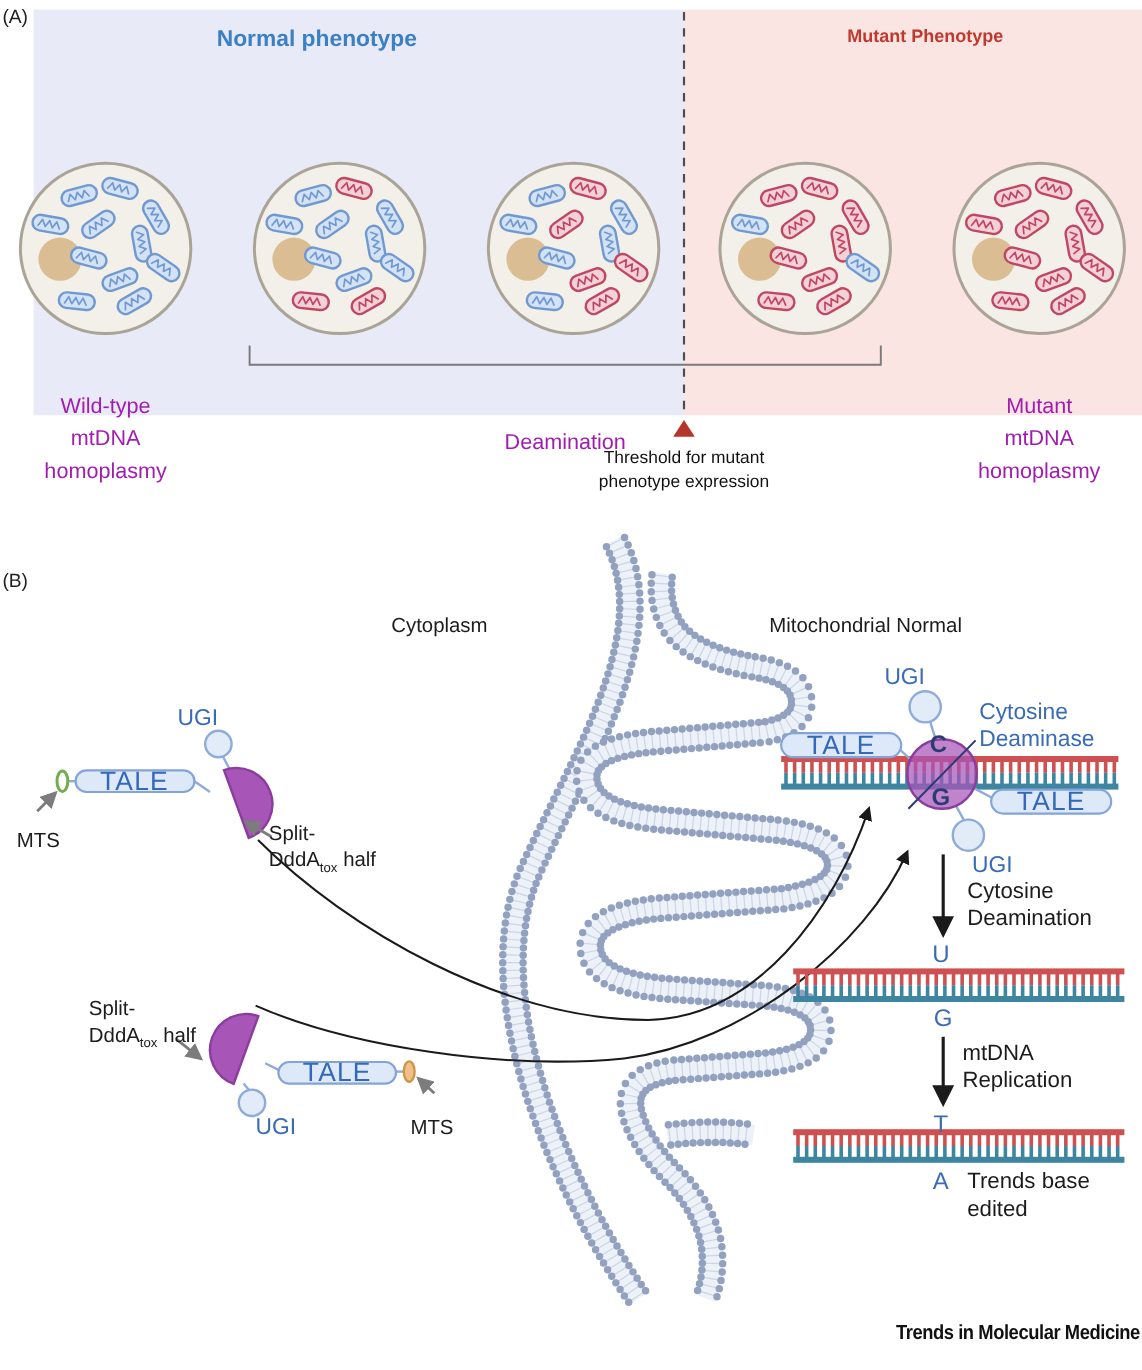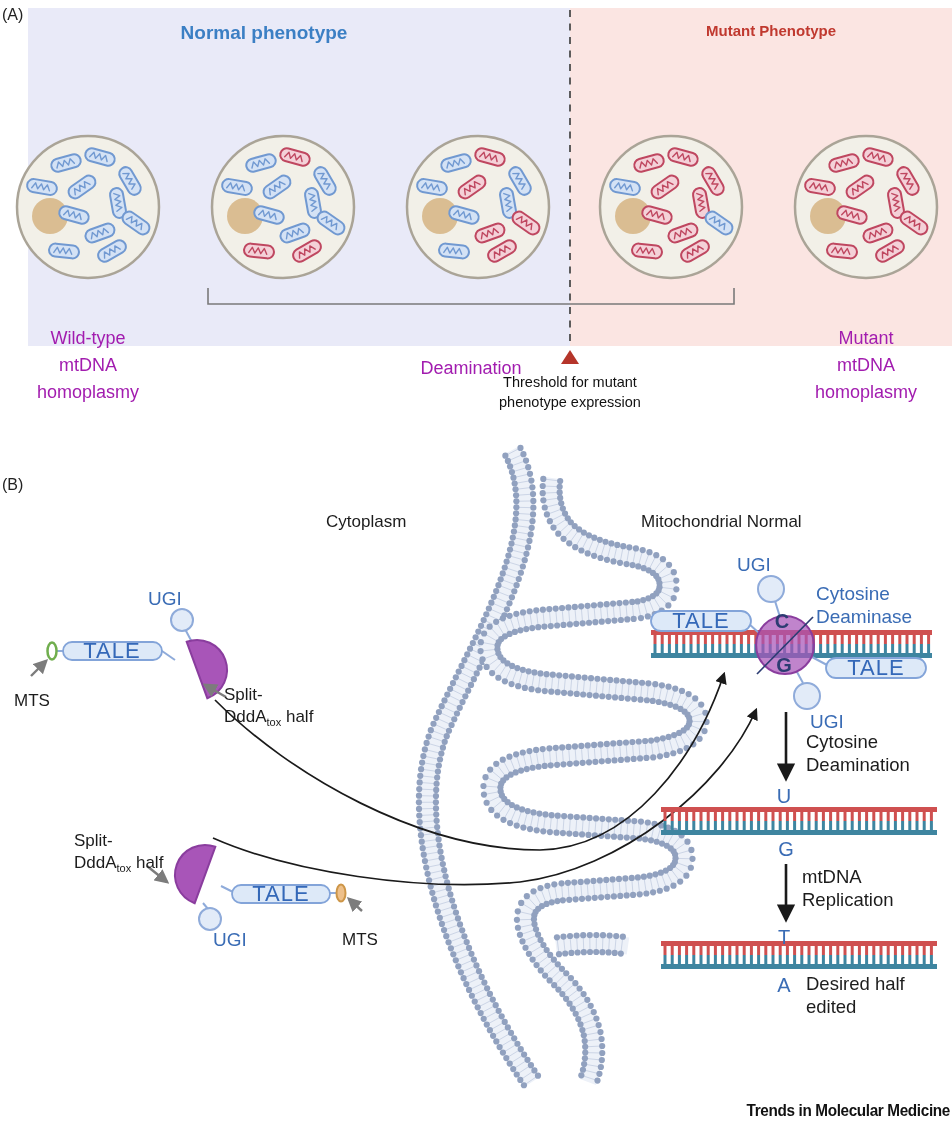--- a/index.html
+++ b/index.html
@@ -1691,21 +1691,21 @@
 
   <div class="t zoneLab" style="left:224px;top:672px;line-height:1.3"><span>Split-</span><br><span>DddA</span><sub>tox</sub><span> half</span></div>
   <div class="t zoneLab" style="left:74px;top:818px;line-height:1.3"><span>Split-</span><br><span>DddA</span><sub>tox</sub><span> half</span></div>
 
   <div class="t blueLab" style="left:816px;top:583px;line-height:1.2">Cytosine
 Deaminase</div>
   <div class="t blkLab" style="left:806px;top:731px">Cytosine
 Deamination</div>
   <div class="t blkLab" style="left:802px;top:866px">mtDNA
 Replication</div>
-  <div class="t blkLab" style="left:806px;top:973px">Desired half
+  <div class="t blkLab" style="left:806px;top:973px">Trends base
 edited</div>
 
   <div class="t letterNavy ctr" style="left:782px;top:610px">C</div>
   <div class="t letterNavy ctr" style="left:784px;top:654px">G</div>
   <div class="t letter ctr" style="left:784px;top:785px">U</div>
   <div class="t letter ctr" style="left:786px;top:838px">G</div>
   <div class="t letter ctr" style="left:784px;top:926px">T</div>
   <div class="t letter ctr" style="left:784px;top:974px">A</div>
 
   <div class="t journal" style="right:2px;top:1101px">Trends in Molecular Medicine</div>

